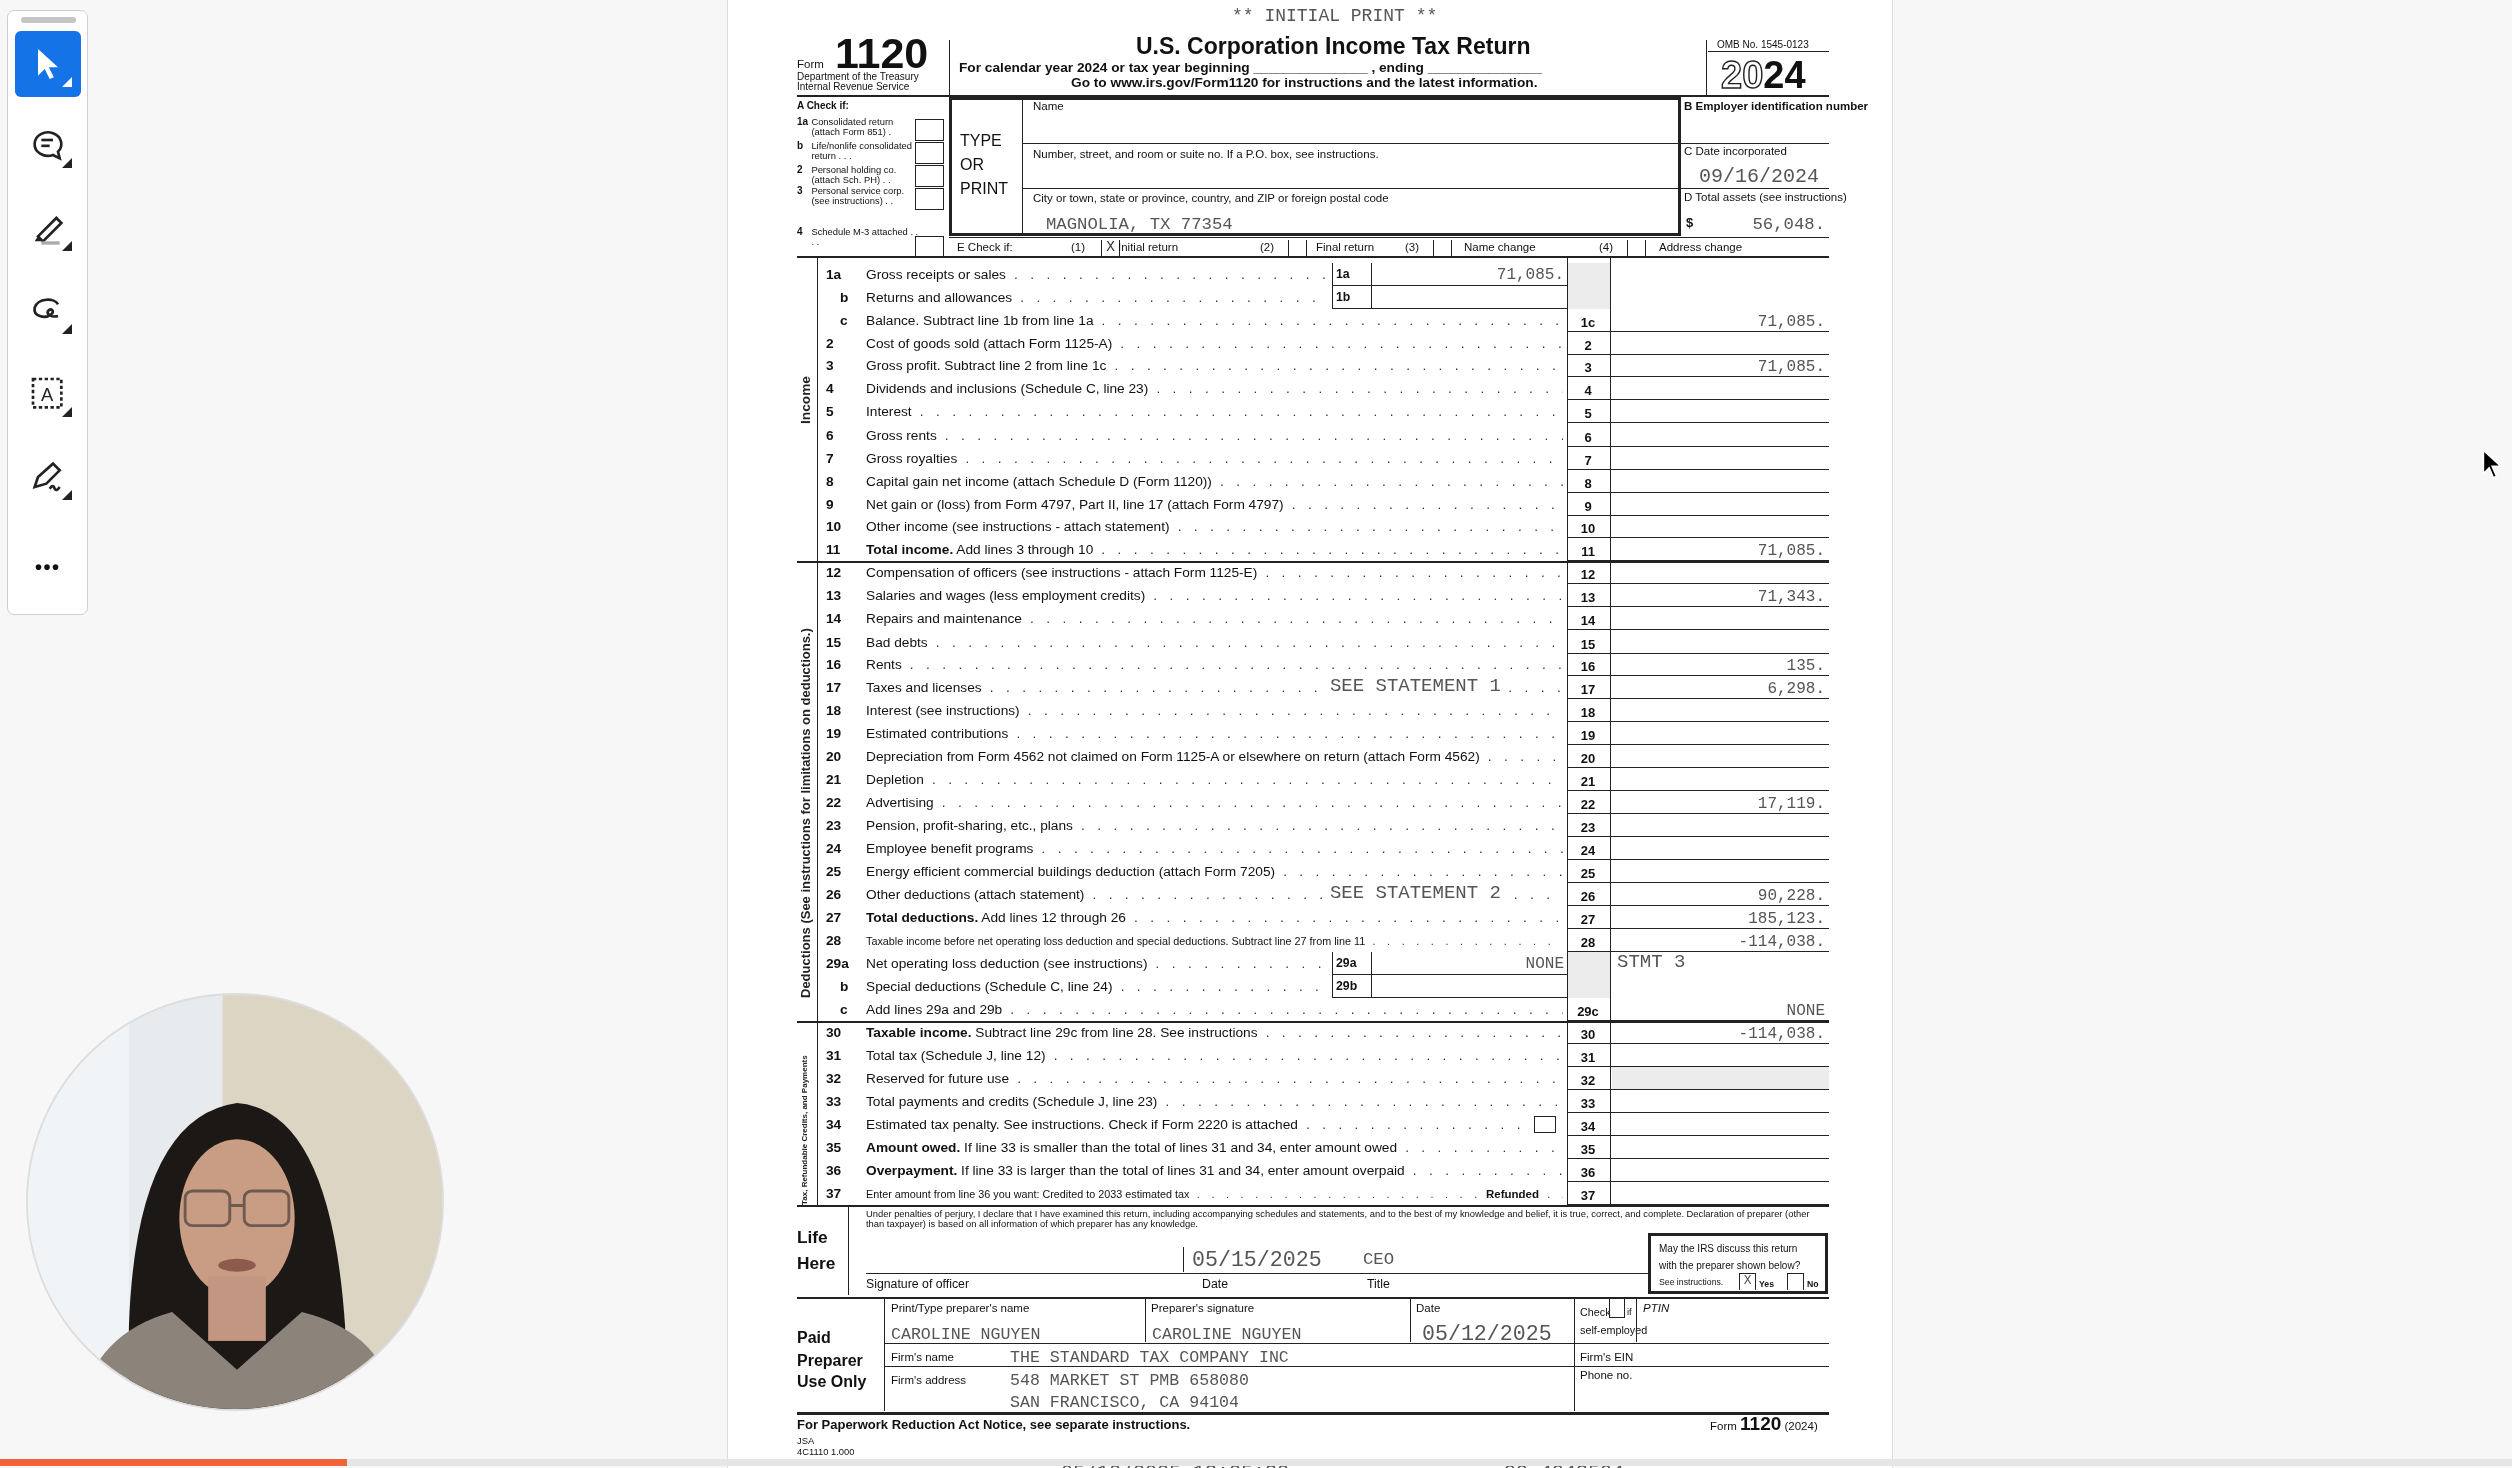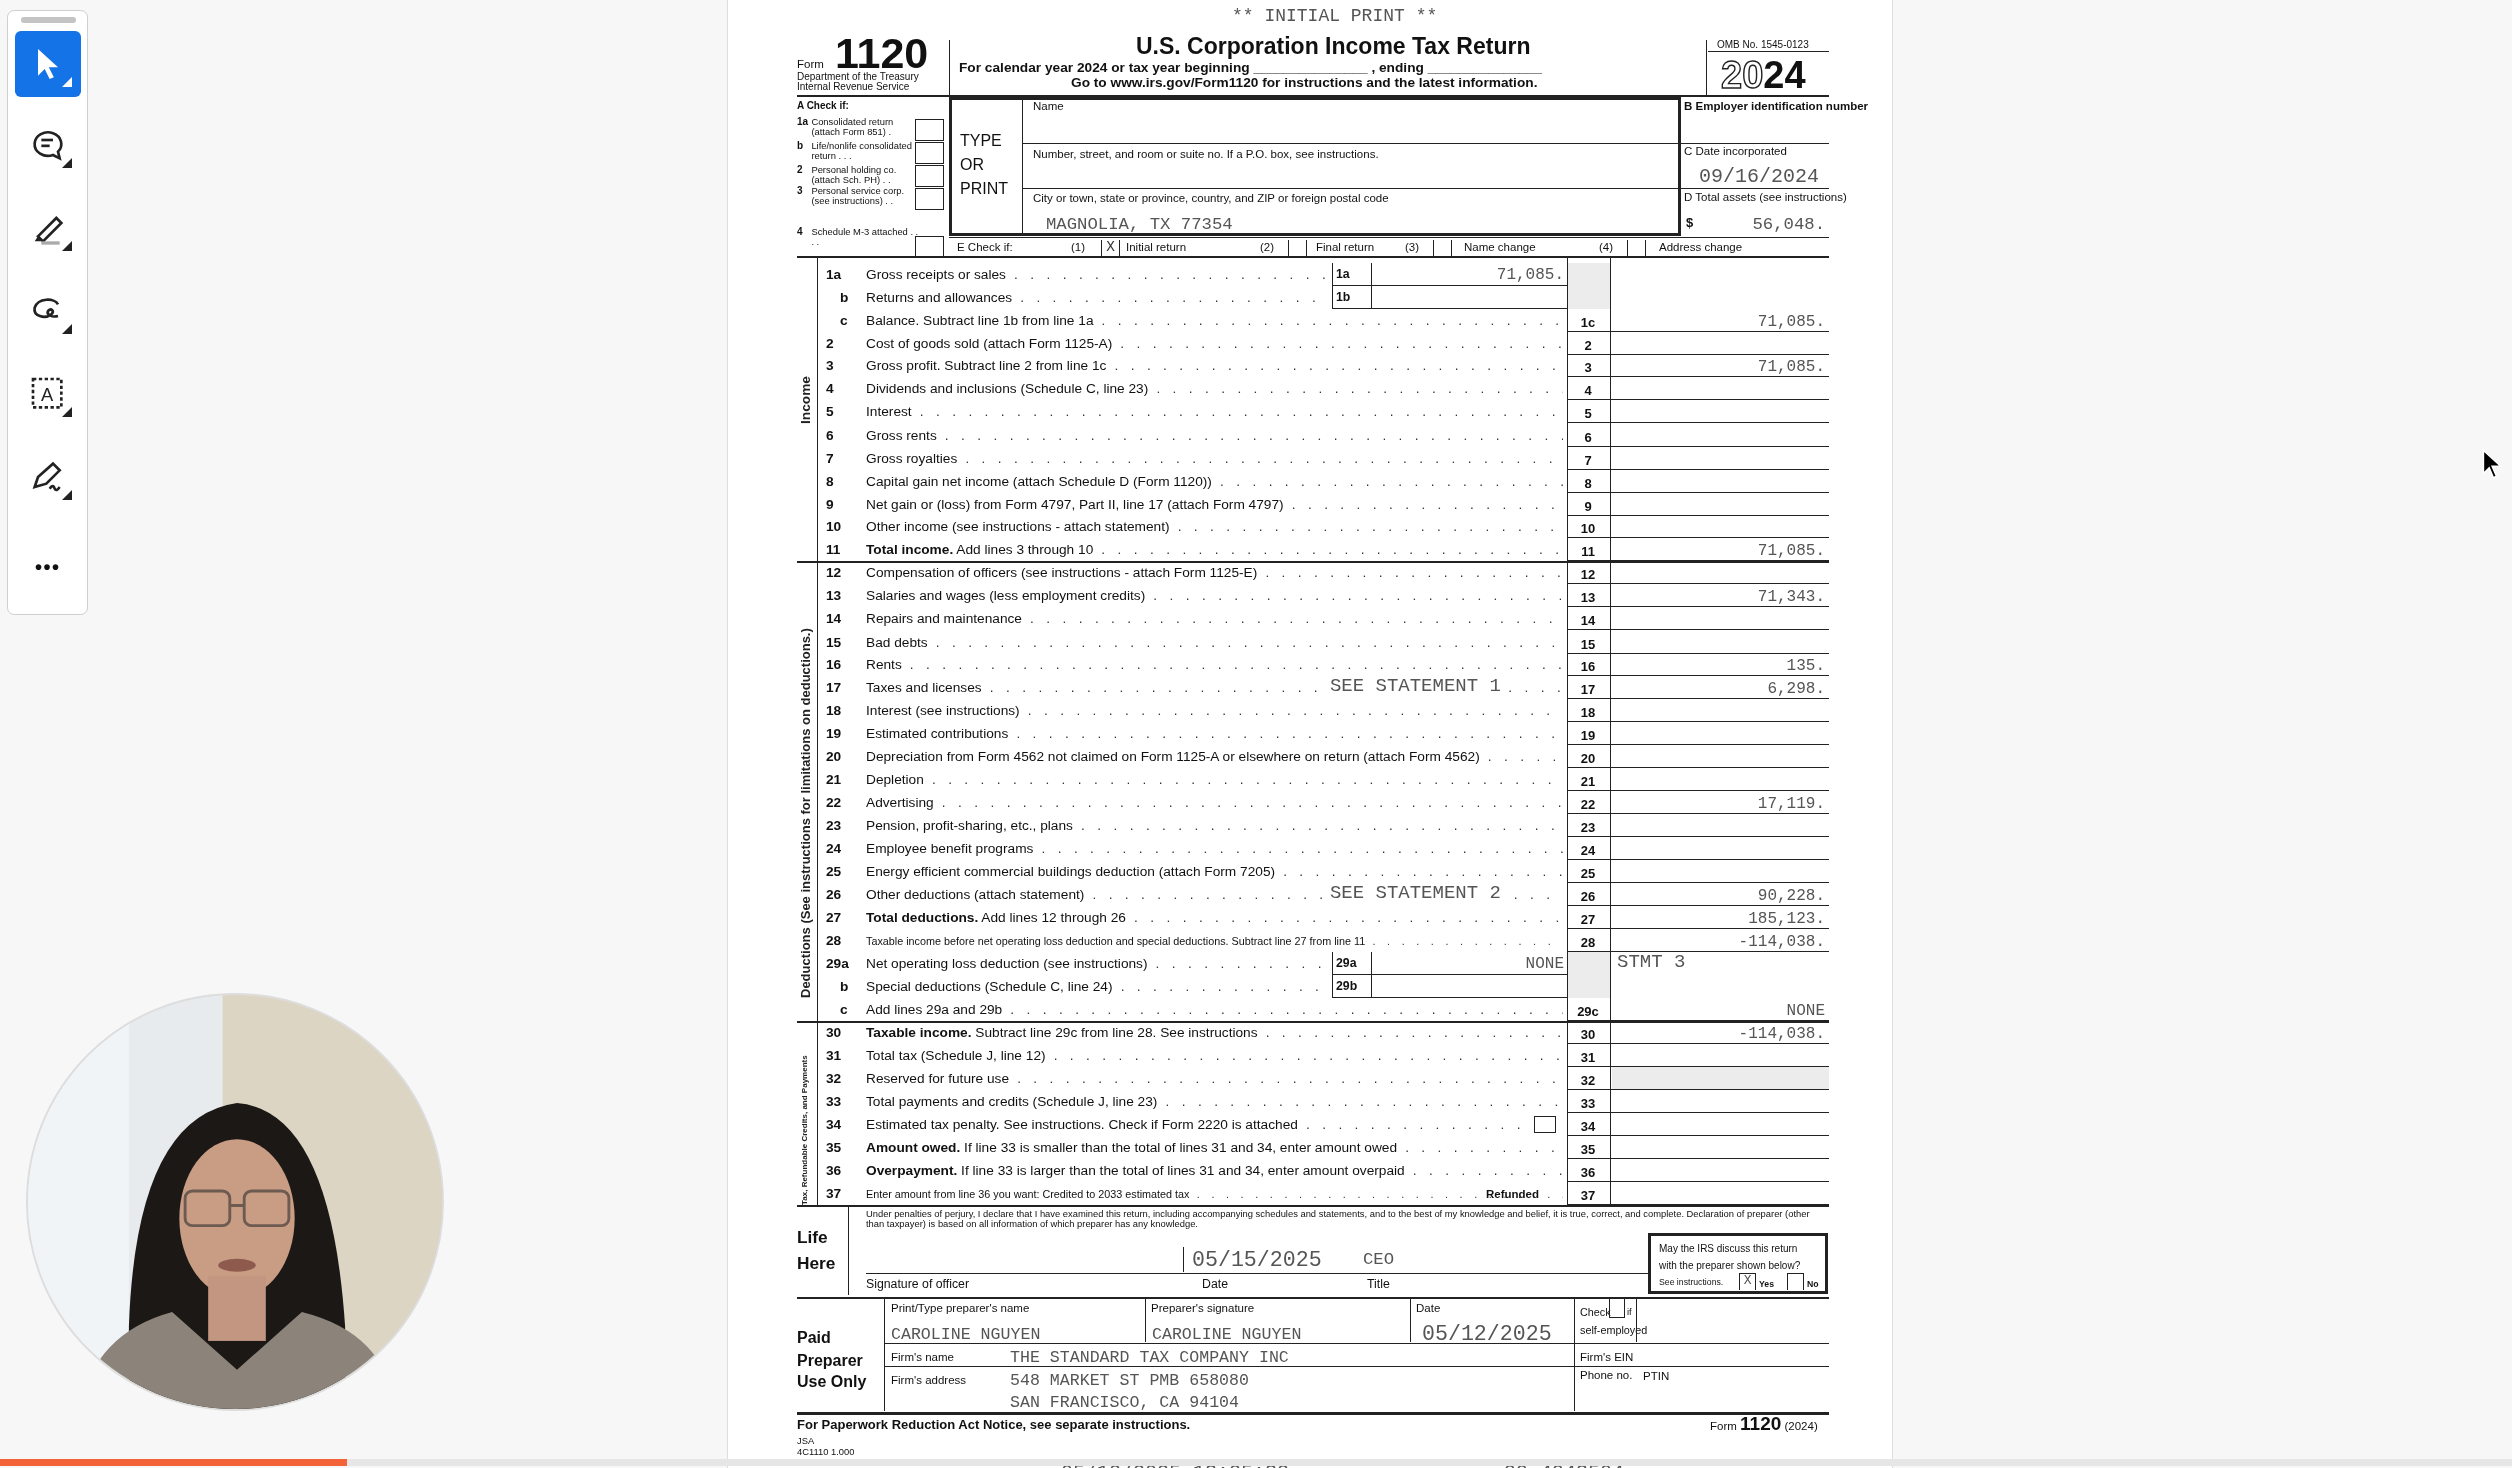--- a/index.html
+++ b/index.html
@@ -135,21 +135,21 @@
       <span class="t" style="left:887px;top:146px;font-size:11.5px;">C Date incorporated</span>
       <span class="t mono" style="left:902px;top:167px;font-size:20px;">09/16/2024</span>
       <div class="hl" style="left:884px;top:188px;width:148px;border-top-width:1.4px"></div>
       <span class="t" style="left:887px;top:192px;font-size:11.5px;">D Total assets (see instructions)</span>
       <span class="t" style="left:889px;top:216px;font-size:13px;font-weight:bold;">$</span>
       <span class="t mono" style="left:931px;top:216px;font-size:17.3px;width:97px;text-align:right;">56,048.</span>
       <div class="hl" style="left:152px;top:237px;width:880px;border-top-width:1.4px"></div>
       <span class="t" style="left:160px;top:242px;font-size:11.5px;">E  Check if:</span>
       <span class="t" style="left:274px;top:242px;font-size:11.5px;">(1)</span>
       <span class="t mono" style="left:304px;top:240px;width:19px;height:17.3px;font-size:14.4px;color:#333;border-left:1.4px solid #222;border-right:1.4px solid #222;text-align:center;">X</span>
-      <span class="t" style="left:329px;top:242px;font-size:11.5px;">Initial return</span>
+      <span class="t" style="left:321px;top:242px;font-size:11.5px;">Initial return</span>
       <span class="t" style="left:463px;top:242px;font-size:11.5px;">(2)</span>
       <span class="t mono" style="left:491px;top:240px;width:19px;height:17.3px;font-size:14.4px;color:#333;border-left:1.4px solid #222;border-right:1.4px solid #222;text-align:center;"></span>
       <span class="t" style="left:519px;top:242px;font-size:11.5px;">Final return</span>
       <span class="t" style="left:608px;top:242px;font-size:11.5px;">(3)</span>
       <span class="t mono" style="left:636px;top:240px;width:19px;height:17.3px;font-size:14.4px;color:#333;border-left:1.4px solid #222;border-right:1.4px solid #222;text-align:center;"></span>
       <span class="t" style="left:667px;top:242px;font-size:11.5px;">Name change</span>
       <span class="t" style="left:802px;top:242px;font-size:11.5px;">(4)</span>
       <span class="t mono" style="left:830px;top:240px;width:19px;height:17.3px;font-size:14.4px;color:#333;border-left:1.4px solid #222;border-right:1.4px solid #222;text-align:center;"></span>
       <span class="t" style="left:862px;top:242px;font-size:11.5px;">Address change</span>
       <div class="hl" style="left:0px;top:256px;width:1032px;border-top-width:2.2px"></div>
@@ -536,21 +536,21 @@
       <span class="t mono" style="left:355px;top:1327px;font-size:16.6px;">CAROLINE NGUYEN</span>
       <div class="vl" style="left:613px;top:1299px;height:43px;border-left-width:1.4px"></div>
       <span class="t" style="left:619px;top:1303px;font-size:11.5px;">Date</span>
       <span class="t mono" style="left:625px;top:1324px;font-size:21.6px;">05/12/2025</span>
       <div class="vl" style="left:777px;top:1299px;height:112px;border-left-width:1.4px"></div>
       <span class="t" style="left:783px;top:1307px;font-size:10.8px;">Check</span>
       <span style="position:absolute;left:812px;top:1299px;width:16px;height:19px;border:1.4px solid #222;border-top:none;"></span>
       <span class="t" style="left:830px;top:1307px;font-size:9.4px;">if</span>
       <span class="t" style="left:783px;top:1325px;font-size:10.8px;">self-employed</span>
       <div class="vl" style="left:839px;top:1299px;height:43px;border-left-width:1.4px"></div>
-      <span class="t" style="left:846px;top:1371px;font-size:11.5px;">PTIN</span>
+      <span class="t" style="left:846px;top:1303px;font-size:11.5px;font-style:italic;">PTIN</span>
       <div style="position:absolute;left:844px;top:1317px;width:184px;height:23px;"></div>
       <div class="hl" style="left:87px;top:1343px;width:945px;border-top-width:1.4px"></div>
       <span class="t" style="left:94px;top:1352px;font-size:11.5px;">Firm's name</span>
       <span class="t mono" style="left:213px;top:1350px;font-size:16.6px;">THE STANDARD TAX COMPANY INC</span>
       <span class="t" style="left:783px;top:1352px;font-size:11.5px;">Firm's EIN</span>
       <div style="position:absolute;left:866px;top:1346px;width:162px;height:19px;"></div>
       <div class="hl" style="left:87px;top:1366px;width:945px;border-top-width:1.4px"></div>
       <span class="t" style="left:94px;top:1375px;font-size:11.5px;">Firm's address</span>
       <span class="t mono" style="left:213px;top:1373px;font-size:16.6px;">548 MARKET ST PMB 658080</span>
       <span class="t mono" style="left:213px;top:1395px;font-size:16.6px;">SAN FRANCISCO, CA 94104</span>

